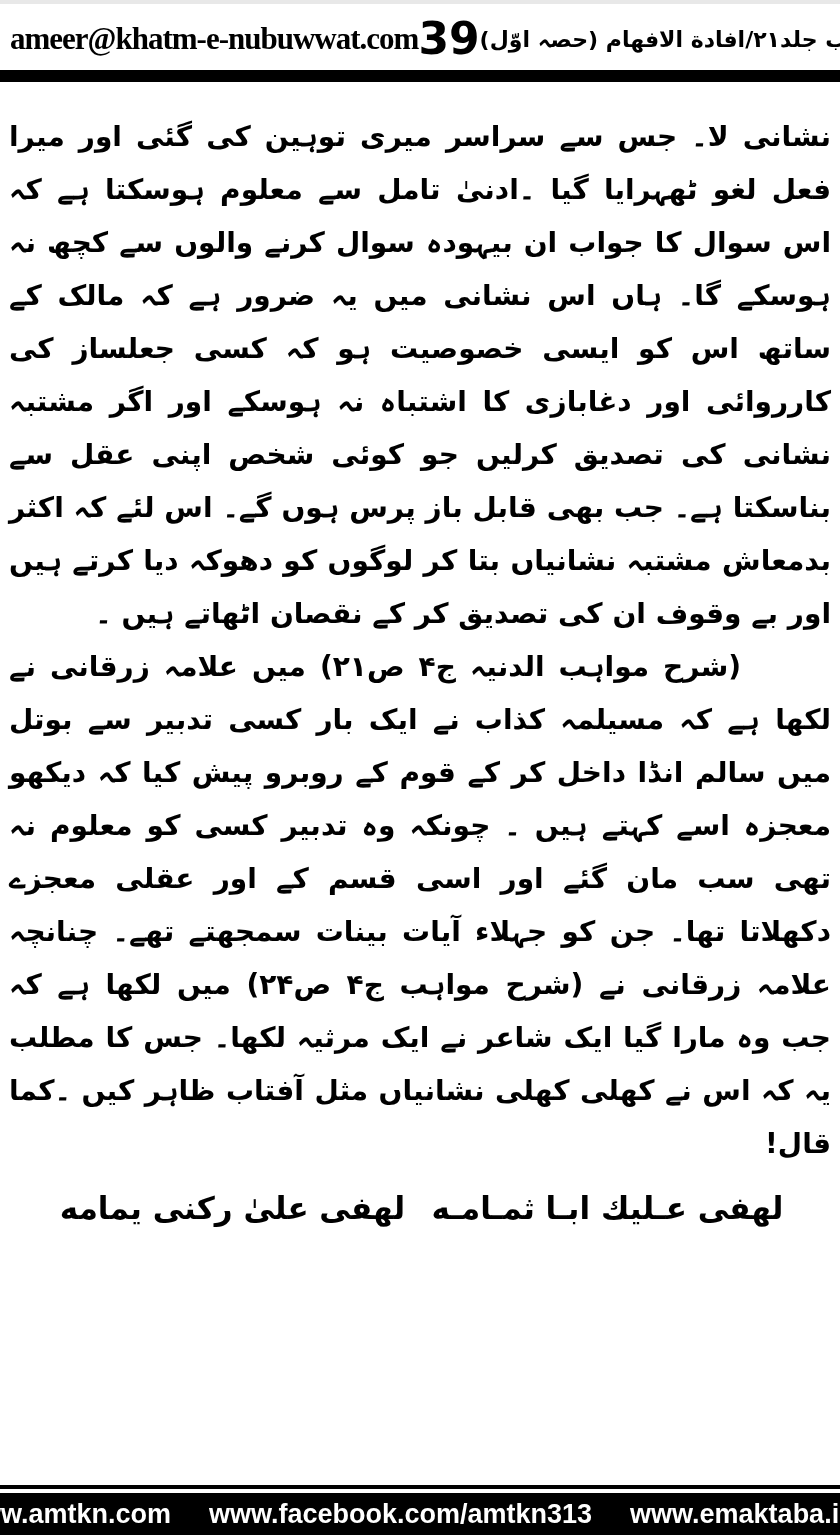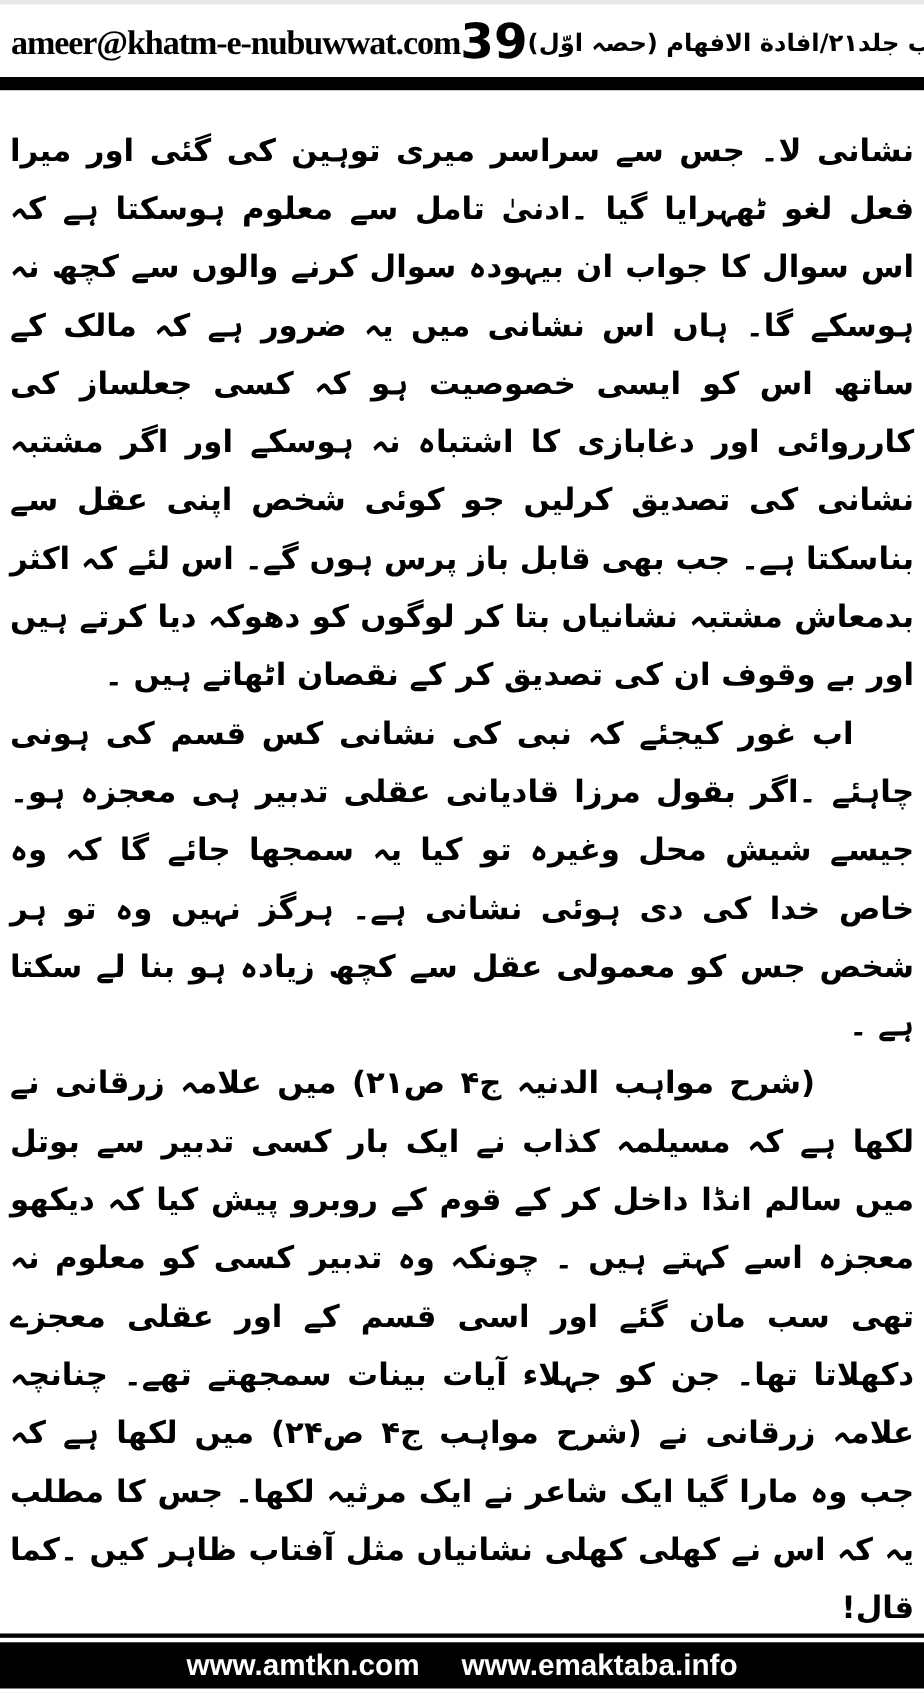--- a/index.html
+++ b/index.html
@@ -90,35 +90,35 @@
   <header class="hdr">
     <span class="hdr-email">ameer@khatm-e-nubuwwat.com</span>
     <span class="hdr-pagenum">39</span>
     <span class="hdr-title">احتساب جلد۲۱/افادة الافهام (حصہ اوّل)</span>
   </header>
 
   <div class="hdr-rule"></div>
 
   <main class="body">
     <p class="para">نشانی لا۔ جس سے سراسر میری توہین کی گئی اور میرا فعل لغو ٹھہرایا گیا ۔ادنیٰ تامل سے معلوم ہوسکتا ہے کہ اس سوال کا جواب ان بیہودہ سوال کرنے والوں سے کچھ نہ ہوسکے گا۔ ہاں اس نشانی میں یہ ضرور ہے کہ مالک کے ساتھ اس کو ایسی خصوصیت ہو کہ کسی جعلساز کی کارروائی اور دغابازی کا اشتباہ نہ ہوسکے اور اگر مشتبہ نشانی کی تصدیق کرلیں جو کوئی شخص اپنی عقل سے بناسکتا ہے۔ جب بھی قابل باز پرس ہوں گے۔ اس لئے کہ اکثر بدمعاش مشتبہ نشانیاں بتا کر لوگوں کو دھوکہ دیا کرتے ہیں اور بے وقوف ان کی تصدیق کر کے نقصان اٹھاتے ہیں ۔</p>
-    <p class="para ind">اب غور کیجئے کہ نبی کی نشانی کس قسم کی ہونی چاہئے ۔اگر بقول مرزا قادیانی عقلی تدبیر ہی معجزہ ہو۔ جیسے شیش محل وغیرہ تو کیا یہ سمجھا جائے گا کہ وہ خاص خدا کی دی ہوئی نشانی ہے۔ ہرگز نہیں وہ تو ہر شخص جس کو معمولی عقل سے کچھ زیادہ ہو بنا لے سکتا ہے ۔</p>
     <p class="para ind-lg">(شرح مواہب الدنیہ ج۴ ص۲۱) میں علامہ زرقانی نے لکھا ہے کہ مسیلمہ کذاب نے ایک بار کسی تدبیر سے بوتل میں سالم انڈا داخل کر کے قوم کے روبرو پیش کیا کہ دیکھو معجزہ اسے کہتے ہیں ۔ چونکہ وہ تدبیر کسی کو معلوم نہ تھی سب مان گئے اور اسی قسم کے اور عقلی معجزے دکھلاتا تھا۔ جن کو جہلاء آیات بینات سمجھتے تھے۔ چنانچہ علامہ زرقانی نے (شرح مواہب ج۴ ص۲۴) میں لکھا ہے کہ جب وہ مارا گیا ایک شاعر نے ایک مرثیہ لکھا۔ جس کا مطلب یہ کہ اس نے کھلی کھلی نشانیاں مثل آفتاب ظاہر کیں ۔کما قال!</p>
 
     <div class="verses">
       <div class="verse-row">
         <span class="verse-cell">لهفى عـليك ابـا ثمـامـه</span>
         <span class="verse-cell">لهفى علىٰ ركنى يمامه</span>
       </div>
 
     </div>
 
   </main>
 
   <footer class="ftr">
     <div class="ftr-rule-thin"></div>
     <div class="ftr-rule-gap"></div>
     <div class="ftr-bar">
       <span class="ftr-link">www.amtkn.com</span>
+      <span class="ftr-link">www.facebook.com/amtkn313</span>
       <span class="ftr-link">www.emaktaba.info</span>
     </div>
   </footer>
 
 </div>
 
 </body></html>

